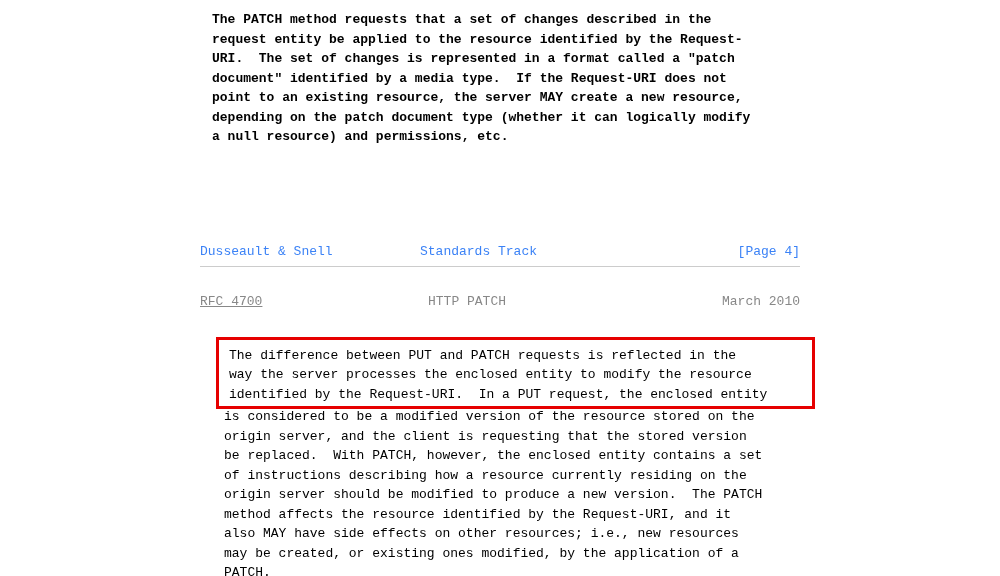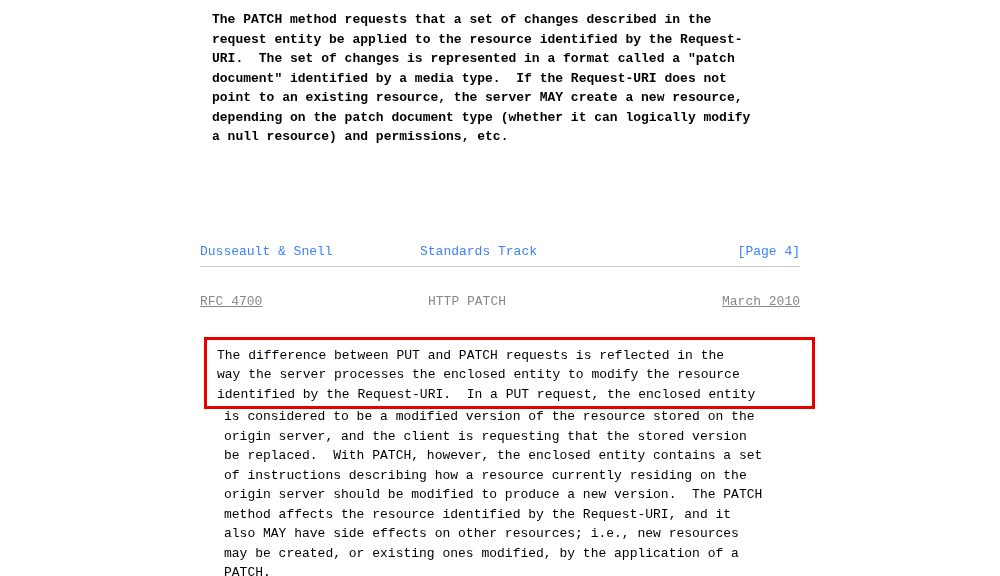--- a/index.html
+++ b/index.html
@@ -70,24 +70,23 @@
     .header-line .center {
       display: inline-block;
       text-align: center;
     }
     .header-line .left {
       display: inline-block;
       width: 228px;
     }
     .header-line .right {
       float: right;
-      text-decoration: underline;
     }
     .highlight-wrapper {
-      margin-left: 4px;
+      margin-left: 16px;
       margin-right: -15px;
     }
     .highlight-box {
       border: 3px solid #e60000;
       padding: 6px 10px 2px 10px;
       margin-bottom: -2px;
       white-space: pre-wrap;
     }
     .para2 {
       margin-left: 24px;

